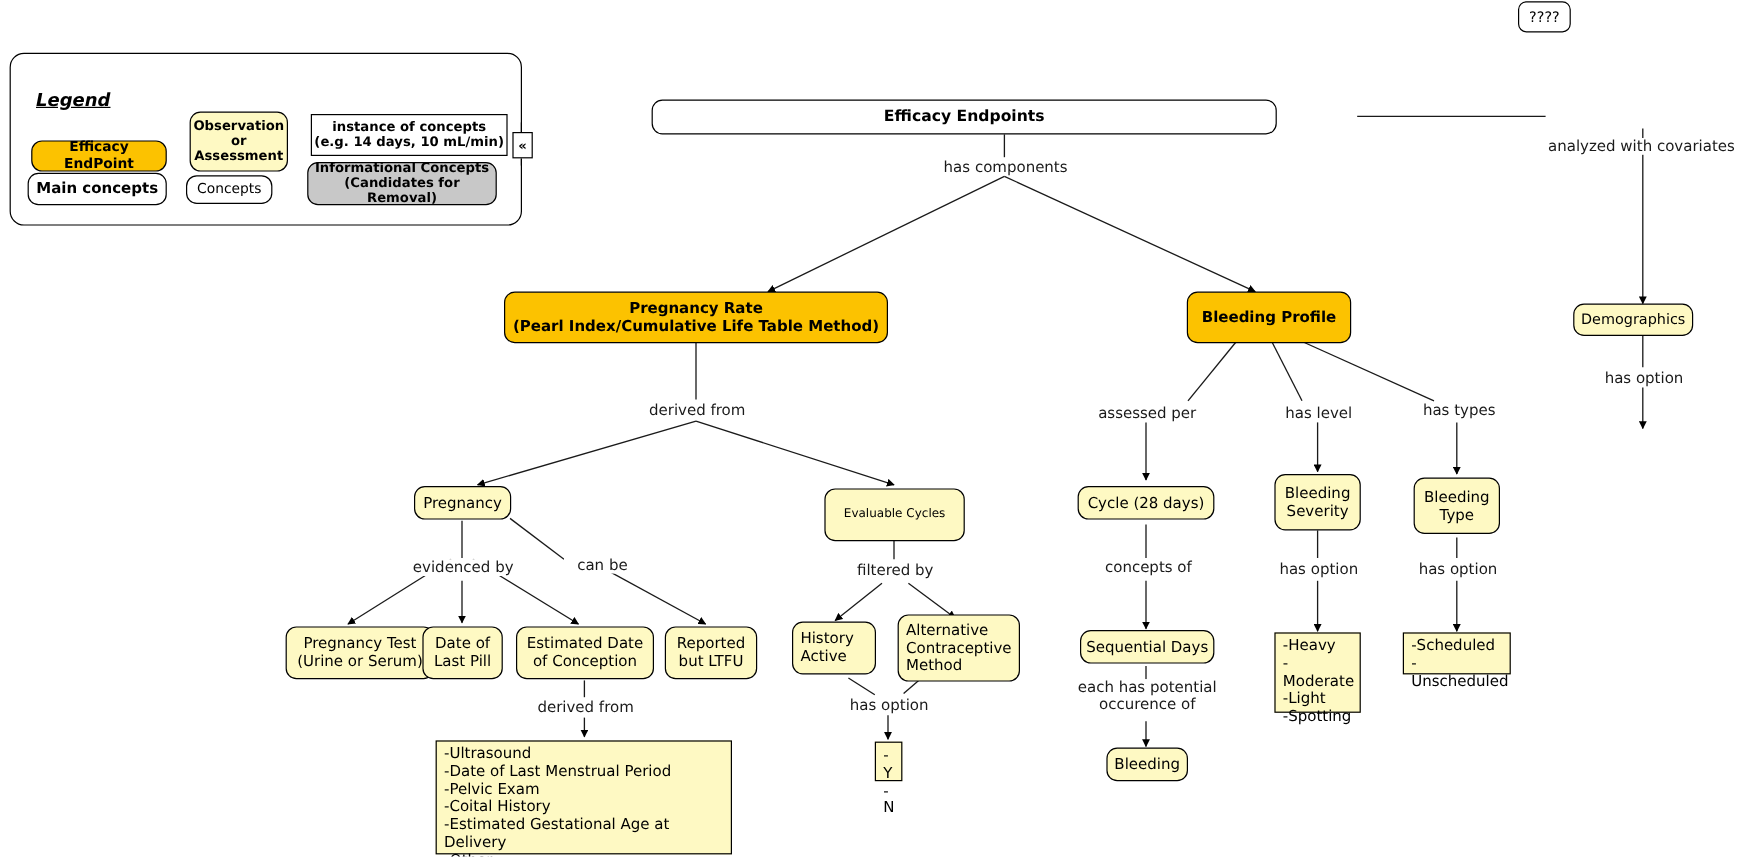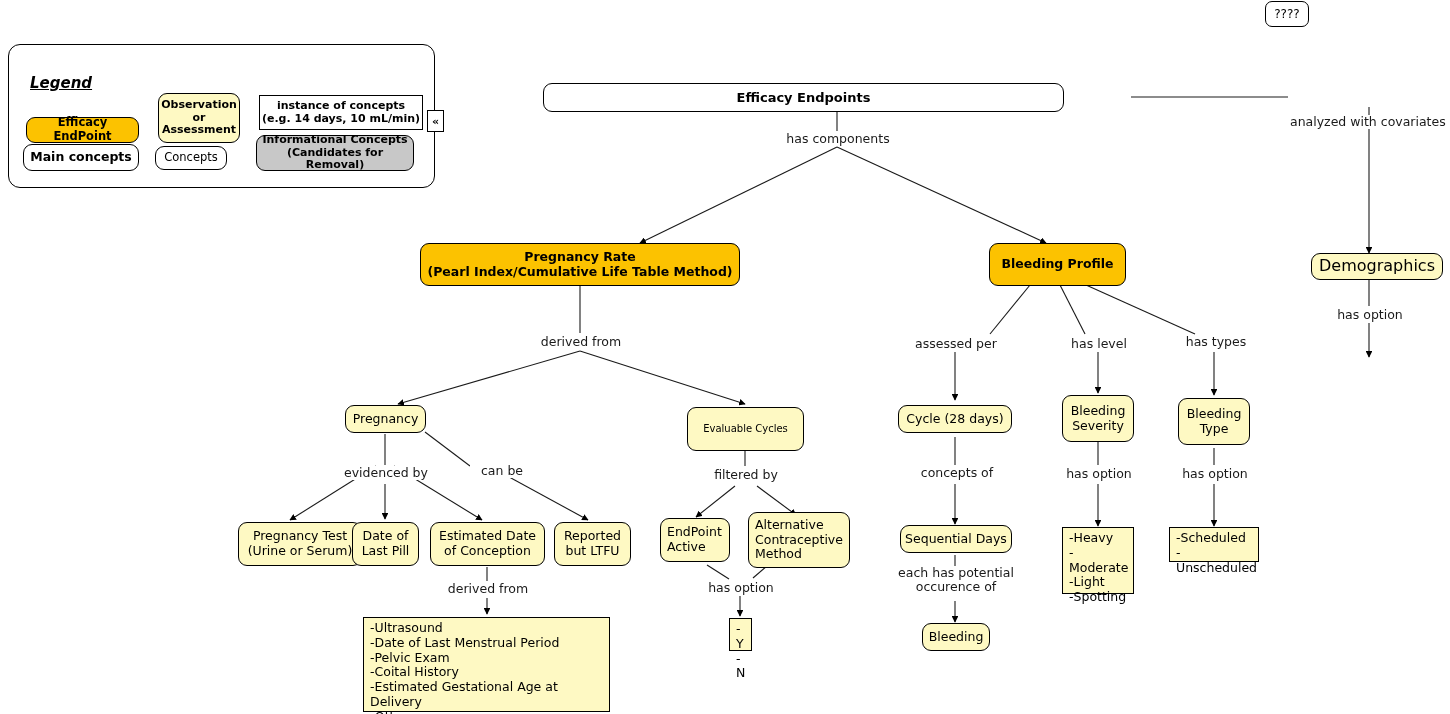--- a/index.html
+++ b/index.html
@@ -224,21 +224,21 @@
   <div class="node rounded grey" style="left:256px; top:135px; width:158px; height:36px; font-size:11px;">Informational Concepts
 (Candidates for Removal)</div>
 
   <div class="node rounded white bold" style="left:543px; top:83px; width:521px; height:29px; font-size:13px;">Efficacy Endpoints</div>
 
   <div class="node rounded orange" style="left:420px; top:243px; width:320px; height:43px; font-size:12.5px;">Pregnancy Rate
 (Pearl Index/Cumulative Life Table Method)</div>
 
   <div class="node rounded orange" style="left:989px; top:243px; width:137px; height:43px; font-size:12.5px;">Bleeding Profile</div>
 
-  <div class="node rounded yellow" style="left:1311px; top:253px; width:132px; height:27px; font-size:16px;">Demographics</div>
+  <div class="node rounded yellow" style="left:1311px; top:253px; width:100px; height:27px; font-size:12px;">Demographics</div>
 
 
   <div class="node rounded yellow" style="left:345px; top:405px; width:81px; height:28px; font-size:12.5px;">Pregnancy</div>
 
   <div class="node rounded yellow" style="left:687px; top:407px; width:117px; height:44px; font-size:10px;">Evaluable Cycles</div>
 
   <div class="node rounded yellow" style="left:213px; top:522px; width:124px; height:44px; font-size:12.5px;margin-left:25px;">Pregnancy Test
 (Urine or Serum)</div>
 
   <div class="node rounded yellow" style="left:352px; top:522px; width:67px; height:44px; font-size:12.5px;">Date of
@@ -251,21 +251,21 @@
 but LTFU</div>
 
   <div class="node yellow listbox" style="left:363px; top:617px; width:247px; height:95px; font-size:12.5px;">-Ultrasound
 -Date of Last Menstrual Period
 -Pelvic Exam
 -Coital History
 -Estimated Gestational Age at Delivery
 -Other</div>
 
   <div class="node rounded yellow" style="left:660px; top:518px; width:70px; height:44px; font-size:12.5px;
-              justify-content:flex-start; text-align:left; padding-left:6px;">EndPoint
+              justify-content:flex-start; text-align:left; padding-left:6px;">History
 Active</div>
 
   <div class="node rounded yellow" style="left:748px; top:512px; width:102px; height:56px; font-size:12.5px;
               justify-content:flex-start; text-align:left; padding-left:6px;">Alternative
 Contraceptive
 Method</div>
 
   <div class="node yellow listbox" style="left:729px; top:618px; width:23px; height:33px; font-size:12.5px;">-Y
 -N</div>
 

